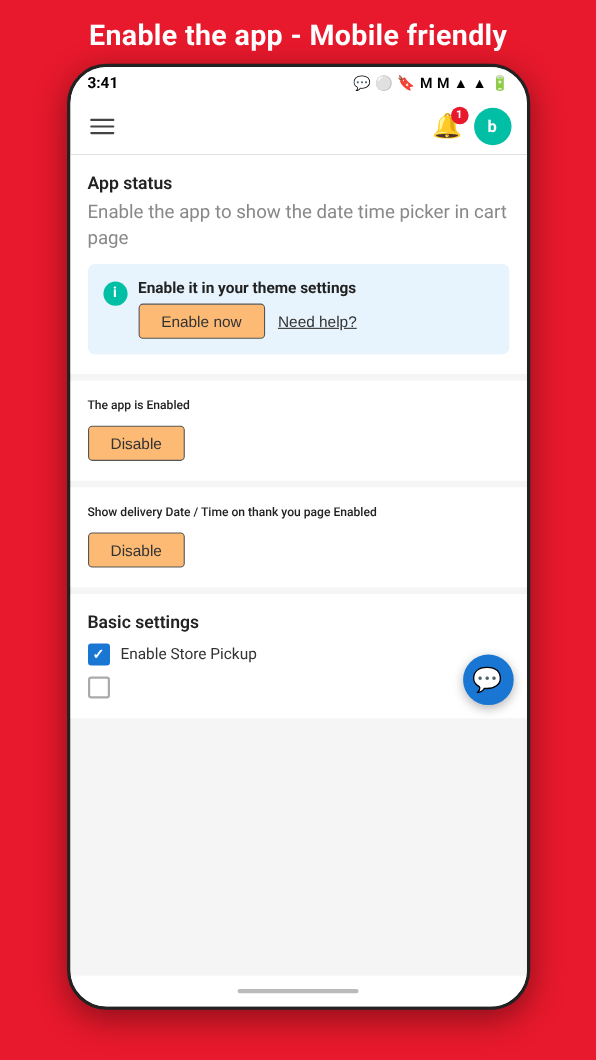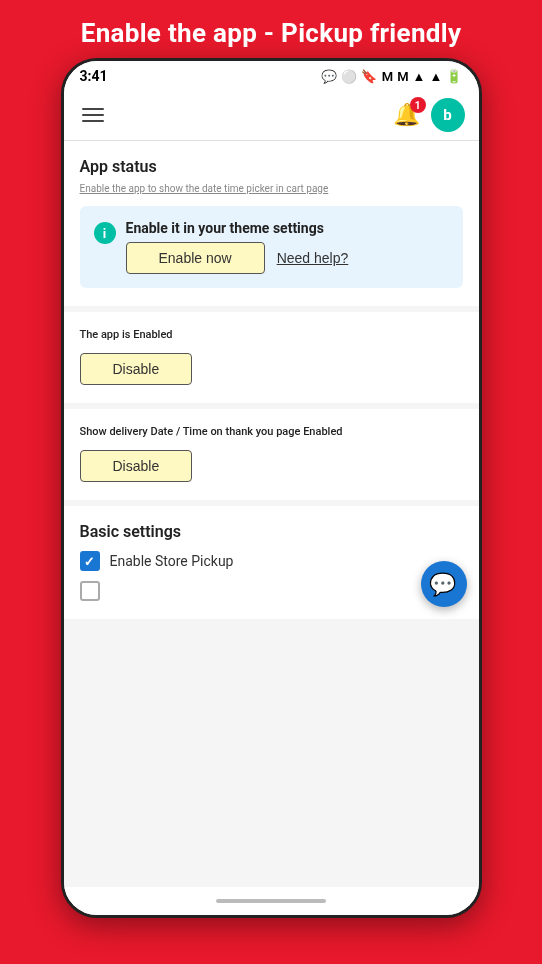--- a/index.html
+++ b/index.html
@@ -86,24 +86,23 @@
       margin-bottom: 6px;
       padding: 16px 16px 18px;
     }
     .section-title {
       font-size: 16px;
       font-weight: 600;
       color: #222;
       margin-bottom: 6px;
     }
     .section-description {
-      font-size: 10px;
+      font-size: 17px;
       color: #888;
       line-height: 1.4;
-      text-decoration: underline;
     }
     .info-card {
       background: #e8f4fd;
       border-radius: 6px;
       padding: 14px;
       margin: 10px 0 0;
       display: flex;
       gap: 10px;
     }
     .info-icon {
@@ -114,22 +113,22 @@
     }
     .info-card-body { flex: 1; }
     .info-card-title {
       font-size: 14px; font-weight: 700; color: #222; margin-bottom: 6px;
     }
     .info-card-text {
       font-size: 13px; color: #444; line-height: 1.5; margin-bottom: 12px;
     }
     .info-card-actions { display: flex; gap: 12px; align-items: center; }
     .btn-outline {
-      border: 1.5px solid #555; background: #fef9c3; border-radius: 4px;
-      padding: 7px 32px; font-size: 14px; font-weight: 500; color: #333;
+      border: 1.5px solid #555; background: #fdba74; border-radius: 4px;
+      padding: 7px 20px; font-size: 14px; font-weight: 500; color: #333;
       cursor: pointer;
     }
     .link-btn {
       background: none; border: none; font-size: 14px; font-weight: 500;
       color: #333; cursor: pointer; text-decoration: underline; padding: 7px 0;
     }
     .status-row {
       font-size: 11px; font-weight: 500; color: #222; margin-bottom: 12px;
     }
     .section-padded {
@@ -165,21 +164,21 @@
     }
     .bottom-indicator {
       width: 110px; height: 4px; background: #bbb; border-radius: 3px;
     }
     .relative-wrapper { position: relative; }
   </style>
 </head>
 <body>
 
 <div class="page-header">
-  <span class="page-header-title">Enable the app - Pickup friendly</span>
+  <span class="page-header-title">Enable the app - Mobile friendly</span>
 </div>
 
 <div class="phone-frame">
 
   <div class="status-bar">
     <span class="status-time">3:41</span>
     <div class="status-icons">
       <span class="status-icon-glyph">💬</span>
       <span class="status-icon-glyph">⚪</span>
       <span class="status-icon-glyph">🔖</span>

